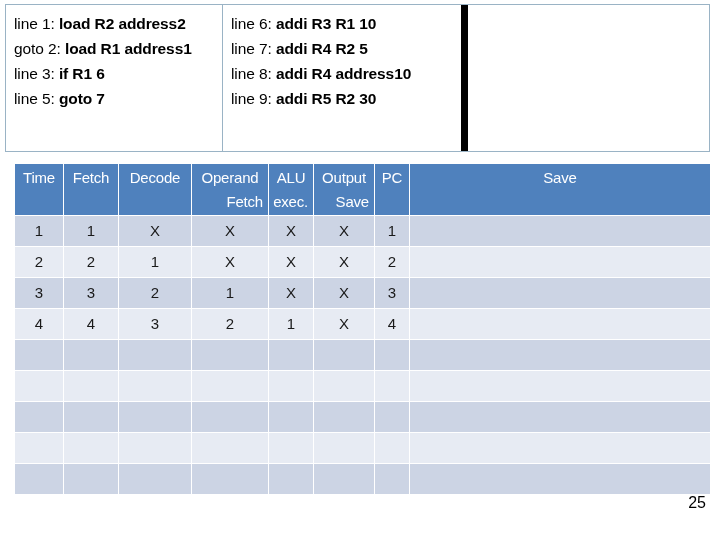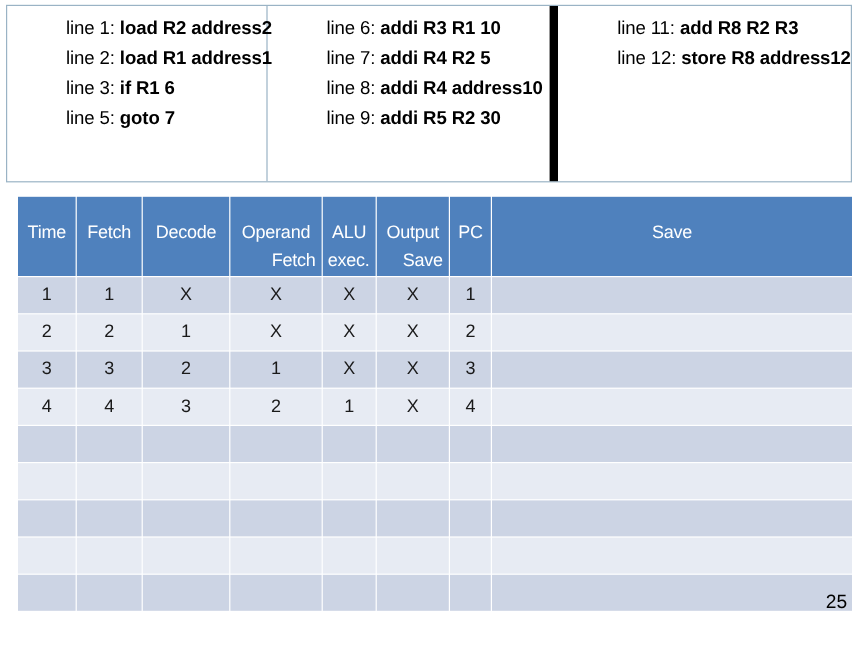--- a/index.html
+++ b/index.html
@@ -36,21 +36,20 @@
   }
   .code-col.c1 { width: 217px; border-right: 1px solid #9ab3c5; }
   .code-col.c2 { width: 245px; border-right: 7px solid #000000; }
   .code-col.c3 { flex: 1; }
 
   .code-line {
     font-size: 15.5px;
     line-height: 25px;
     white-space: nowrap;
     letter-spacing: -0.1px;
-    margin-left: 41px;
   }
   .code-line .lbl { font-weight: 400; }
   .code-line .instr { font-weight: bold; }
 
   
   .pipeline-table {
     position: absolute;
     left: 14px;
     top: 163px;
     width: 697px;
@@ -66,21 +65,21 @@
     text-align: center;
     vertical-align: top;
   }
   .pipeline-table thead th {
     background: #4f81bd;
     color: #ffffff;
     font-size: 15px;
     line-height: 24px;
     height: 51px;
     vertical-align: top;
-    padding-top: 18px;
+    padding-top: 2px;
     box-sizing: border-box;
     letter-spacing: -0.2px;
   }
   .pipeline-table thead th .hdr-l2 {
     display: block;
     text-align: right;
     padding-right: 5px;
   }
   .pipeline-table tbody td {
     height: 30px;
@@ -111,33 +110,29 @@
     font-size: 16px;
     color: #000000;
   }
 </style>
 </head>
 <body>
 
 <div class="code-box">
   <div class="code-col c1">
       <div class="code-line"><span class="lbl">line 1:</span> <span class="instr">load R2 address2</span></div>
-      <div class="code-line"><span class="lbl">line 2:</span> <span class="instr">load R1 address1</span></div>
+      <div class="code-line"><span class="lbl">goto 2:</span> <span class="instr">load R1 address1</span></div>
       <div class="code-line"><span class="lbl">line 3:</span> <span class="instr">if R1 6</span></div>
       <div class="code-line"><span class="lbl">line 5:</span> <span class="instr">goto 7</span></div>
     </div>
   <div class="code-col c2">
       <div class="code-line"><span class="lbl">line 6:</span> <span class="instr">addi R3 R1 10</span></div>
       <div class="code-line"><span class="lbl">line 7:</span> <span class="instr">addi R4 R2 5</span></div>
       <div class="code-line"><span class="lbl">line 8:</span> <span class="instr">addi R4 address10</span></div>
       <div class="code-line"><span class="lbl">line 9:</span> <span class="instr">addi R5 R2 30</span></div>
-    </div>
-  <div class="code-col c3">
-      <div class="code-line"><span class="lbl">line 11:</span> <span class="instr">add R8 R2 R3</span></div>
-      <div class="code-line"><span class="lbl">line 12:</span> <span class="instr">store R8 address12</span></div>
     </div>
 </div>
 
 <table class="pipeline-table">
   <colgroup>
     <col class="col-time">
       <col class="col-fetch">
       <col class="col-decode">
       <col class="col-opf">
     <col class="col-alu">

